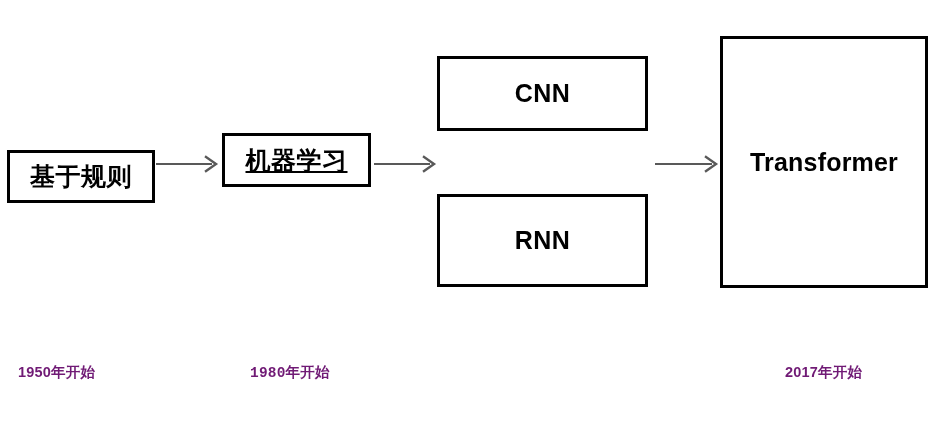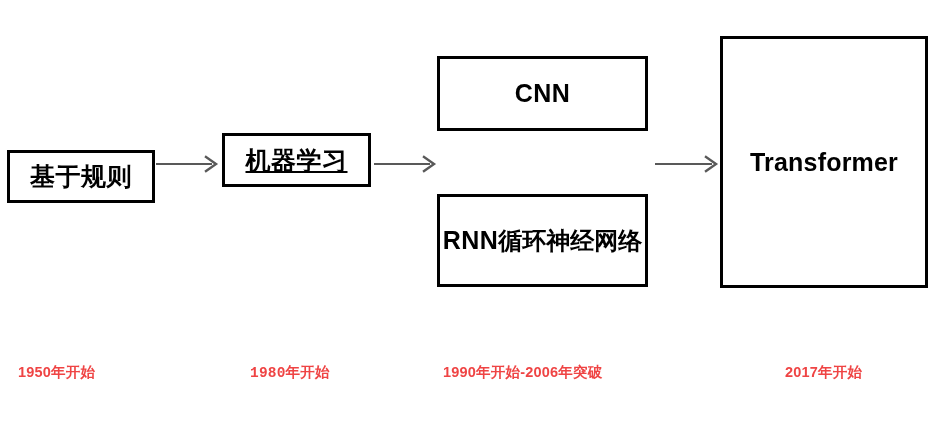--- a/index.html
+++ b/index.html
@@ -81,21 +81,21 @@
     height: 24px;
     display: block;
   }
   .arrow svg { display: block; overflow: visible; }
 
   
   .era-label {
     position: absolute;
     font-size: 14.5px;
     font-weight: bold;
-    color: #ef4444;
+    color: #701a75;
     white-space: nowrap;
     letter-spacing: 0.2px;
   }
   .era-1 { left: 18px;  top: 363px; }
   .era-2 { left: 250px; top: 363px; font-family: Liberation Mono, monospace; }
   .era-3 { left: 443px; top: 363px; }
   .era-4 { left: 785px; top: 363px; }
 </style>
 </head>
 <body>
@@ -123,32 +123,30 @@
       <polyline points="50,5 60,12 50,19" fill="none" stroke="#595959" stroke-width="2.4" stroke-linecap="square" stroke-linejoin="miter"></polyline>
     </svg>
   </div>
 
   <div class="node node-cnn">
     <span class="node-line latin">CNN</span>
   </div>
 
   <div class="node node-rnn">
     <span class="node-line latin">RNN</span>
-    <span class="node-line">循环神经网络</span>
   </div>
 
   <div class="arrow" style="left:655px; top:152px; width:66px;">
     <svg width="66" height="24" viewBox="0 0 66 24" aria-hidden="true">
       <line x1="0" y1="12" x2="57" y2="12" stroke="#595959" stroke-width="2"></line>
       <polyline points="51,5 61,12 51,19" fill="none" stroke="#595959" stroke-width="2.4" stroke-linecap="square" stroke-linejoin="miter"></polyline>
     </svg>
   </div>
 
   <div class="node node-transformer">
     <span class="node-line">Transformer</span>
   </div>
 
   <div class="era-label era-1">1950年开始</div>
   <div class="era-label era-2">1980年开始</div>
-  <div class="era-label era-3">1990年开始-2006年突破</div>
   <div class="era-label era-4">2017年开始</div>
 
 </div>
 
 </body></html>

